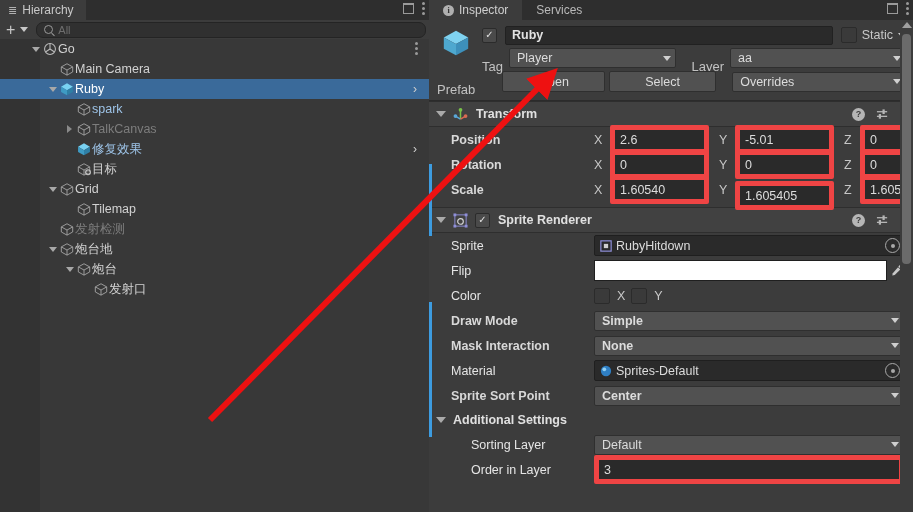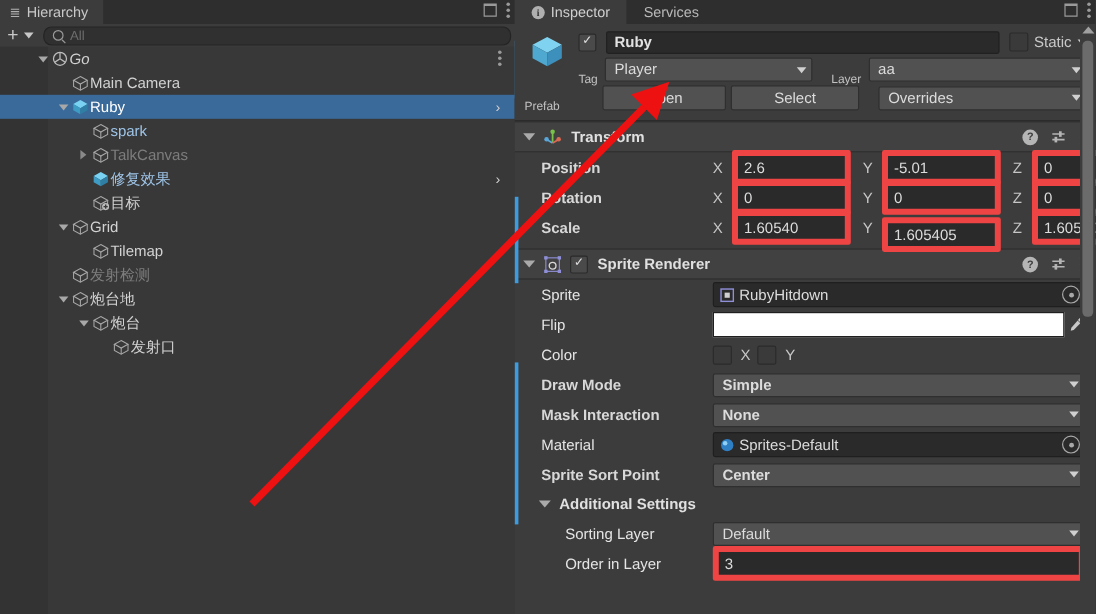--- a/index.html
+++ b/index.html
@@ -61,21 +61,21 @@
   .cb{width:13px;height:13px;background:#4a4a4a;border:1px solid #2b2b2b;border-radius:2px;flex:none;
       display:flex;align-items:center;justify-content:center;color:#e0e0e0;font-size:10px;line-height:1;}
   .namefield{flex:1;height:17px;background:#2a2a2a;border:1px solid #212121;border-radius:2px;margin-left:8px;
              display:flex;align-items:center;padding-left:6px;color:#e2e2e2;font-size:12.5px;font-weight:bold;}
   .cb-empty{width:14px;height:14px;background:#3a3a3a;border:1px solid #2b2b2b;border-radius:2px;margin-left:8px;flex:none;}
   .static-lbl{margin-left:5px;color:#c8c8c8;font-size:12.5px;}
   .dd-tri{width:0;height:0;border-left:4px solid transparent;border-right:4px solid transparent;border-top:5px solid #c8c8c8;margin-left:5px;flex:none;}
 
   .oh-r2{position:absolute;left:53px;top:28px;right:7px;height:20px;display:flex;align-items:center;}
   .oh-r3{position:absolute;left:8px;top:51px;right:7px;height:21px;display:flex;align-items:center;}
-  .minilbl{color:#c2c2c2;font-size:10px;margin-right:6px;margin-top:16px;}
+  .minilbl{color:#c2c2c2;font-size:13px;margin-right:6px;margin-top:16px;}
   .drop{height:18px;background:#515151;border:1px solid #2f2f2f;border-radius:2px;display:flex;align-items:center;
         padding:0 4px 0 7px;color:#dcdcdc;font-size:12.5px;}
   .drop .sp{flex:1}
   .drop .ar{width:0;height:0;border-left:4.5px solid transparent;border-right:4.5px solid transparent;border-top:5px solid #d0d0d0;margin-left:4px;}
   .btn{height:19px;background:#515151;border:1px solid #2f2f2f;border-radius:2px;display:flex;align-items:center;
        justify-content:center;color:#dcdcdc;font-size:12.5px;}
 
   
   .comp-hdr{height:24px;background:#414141;border-top:1px solid #2e2e2e;border-bottom:1px solid #2e2e2e;
             display:flex;align-items:center;padding-left:7px;}
@@ -142,21 +142,21 @@
       <span class="caret-dn"></span>
       <div class="searchbox">
         <span class="srch-ico"></span>
         <span class="srch-txt">All</span>
       </div>
     </div>
 
     <div class="hier-body">
       <div class="gutter"></div>
       <div id="hier-rows">
-          <div class="hrow" style="top: 0px; font-style: italic;">
+          <div class="hrow" style="top: 0px;">
             <span style="width: 30px; flex: 0 0 auto;"></span>
             <span class="foldarrow">
               <span class="d"></span>
             </span>
             <span class="ico">
               <svg viewBox="0 0 16 16" width="14" height="14">
                 <circle cx="8" cy="8" r="6.2" fill="none" stroke="#bdbdbd" stroke-width="1.2"></circle>
                 <line x1="8" y1="1.8" x2="8" y2="8" stroke="#bdbdbd" stroke-width="1.2"></line>
                 <line x1="8" y1="8" x2="2.8" y2="11.4" stroke="#bdbdbd" stroke-width="1.2"></line>
                 <line x1="8" y1="8" x2="13.2" y2="11.4" stroke="#bdbdbd" stroke-width="1.2"></line>
@@ -559,21 +559,21 @@
           <div class="prow">
             <span class="plbl b">Sprite Sort Point</span>
             <span class="drop dropwide">
               <span style="font-weight: bold;">Center</span>
               <span class="sp"></span>
               <span class="ar"></span>
             </span>
           </div>
         </div>
 
-      <div class="prow" style="padding-left:20px;height:24px">
+      <div class="prow" style="padding-left:7px;height:24px">
         <span class="tri-dn"></span>
         <span class="comp-title" style="margin-left:7px">Additional Settings</span>
       </div>
       <div id="addset-rows">
           <div class="prow" style="padding-left: 42px;">
             <span class="plbl" style="width: 123px;">Sorting Layer</span>
             <span class="drop dropwide">
               <span style="font-weight: normal;">Default</span>
               <span class="sp"></span>
               <span class="ar"></span>

